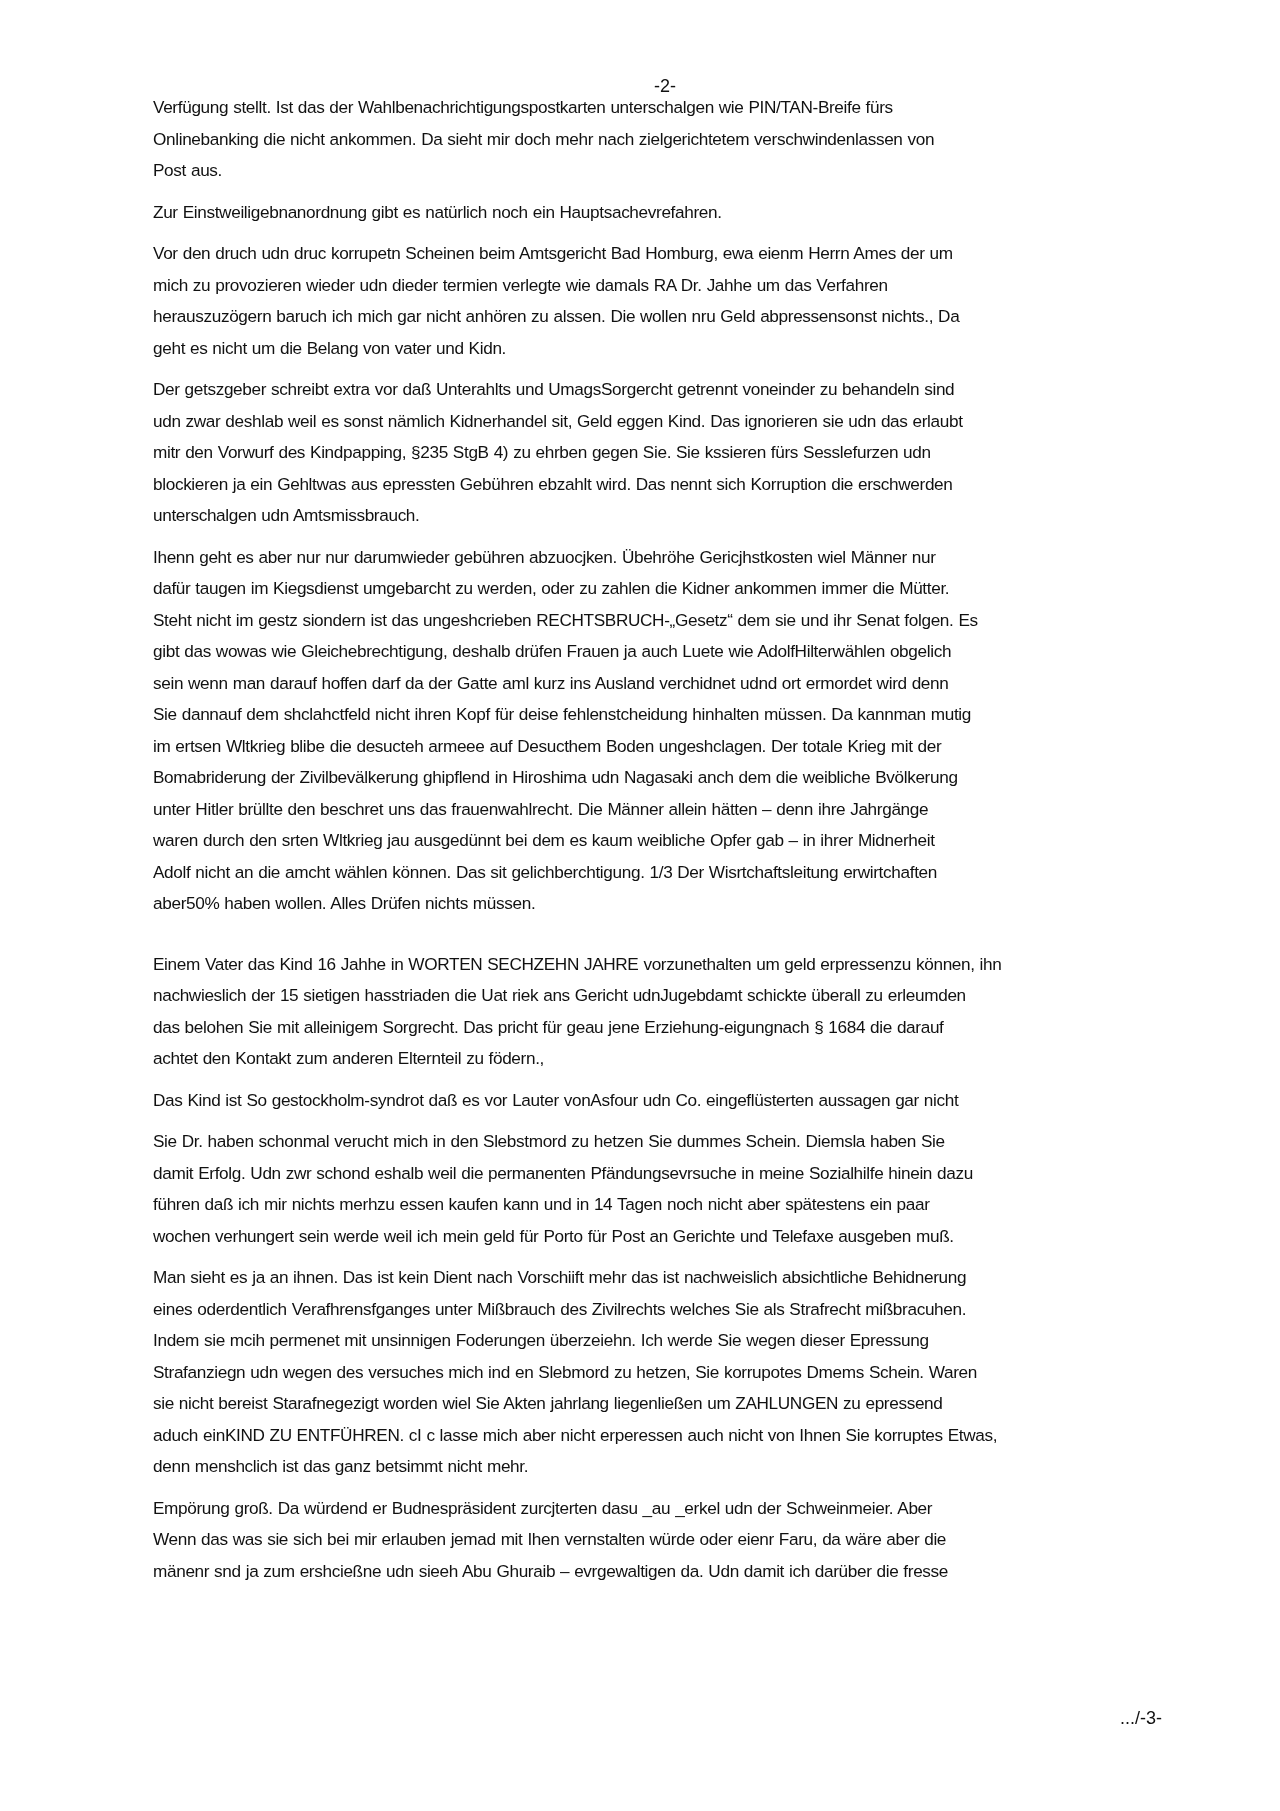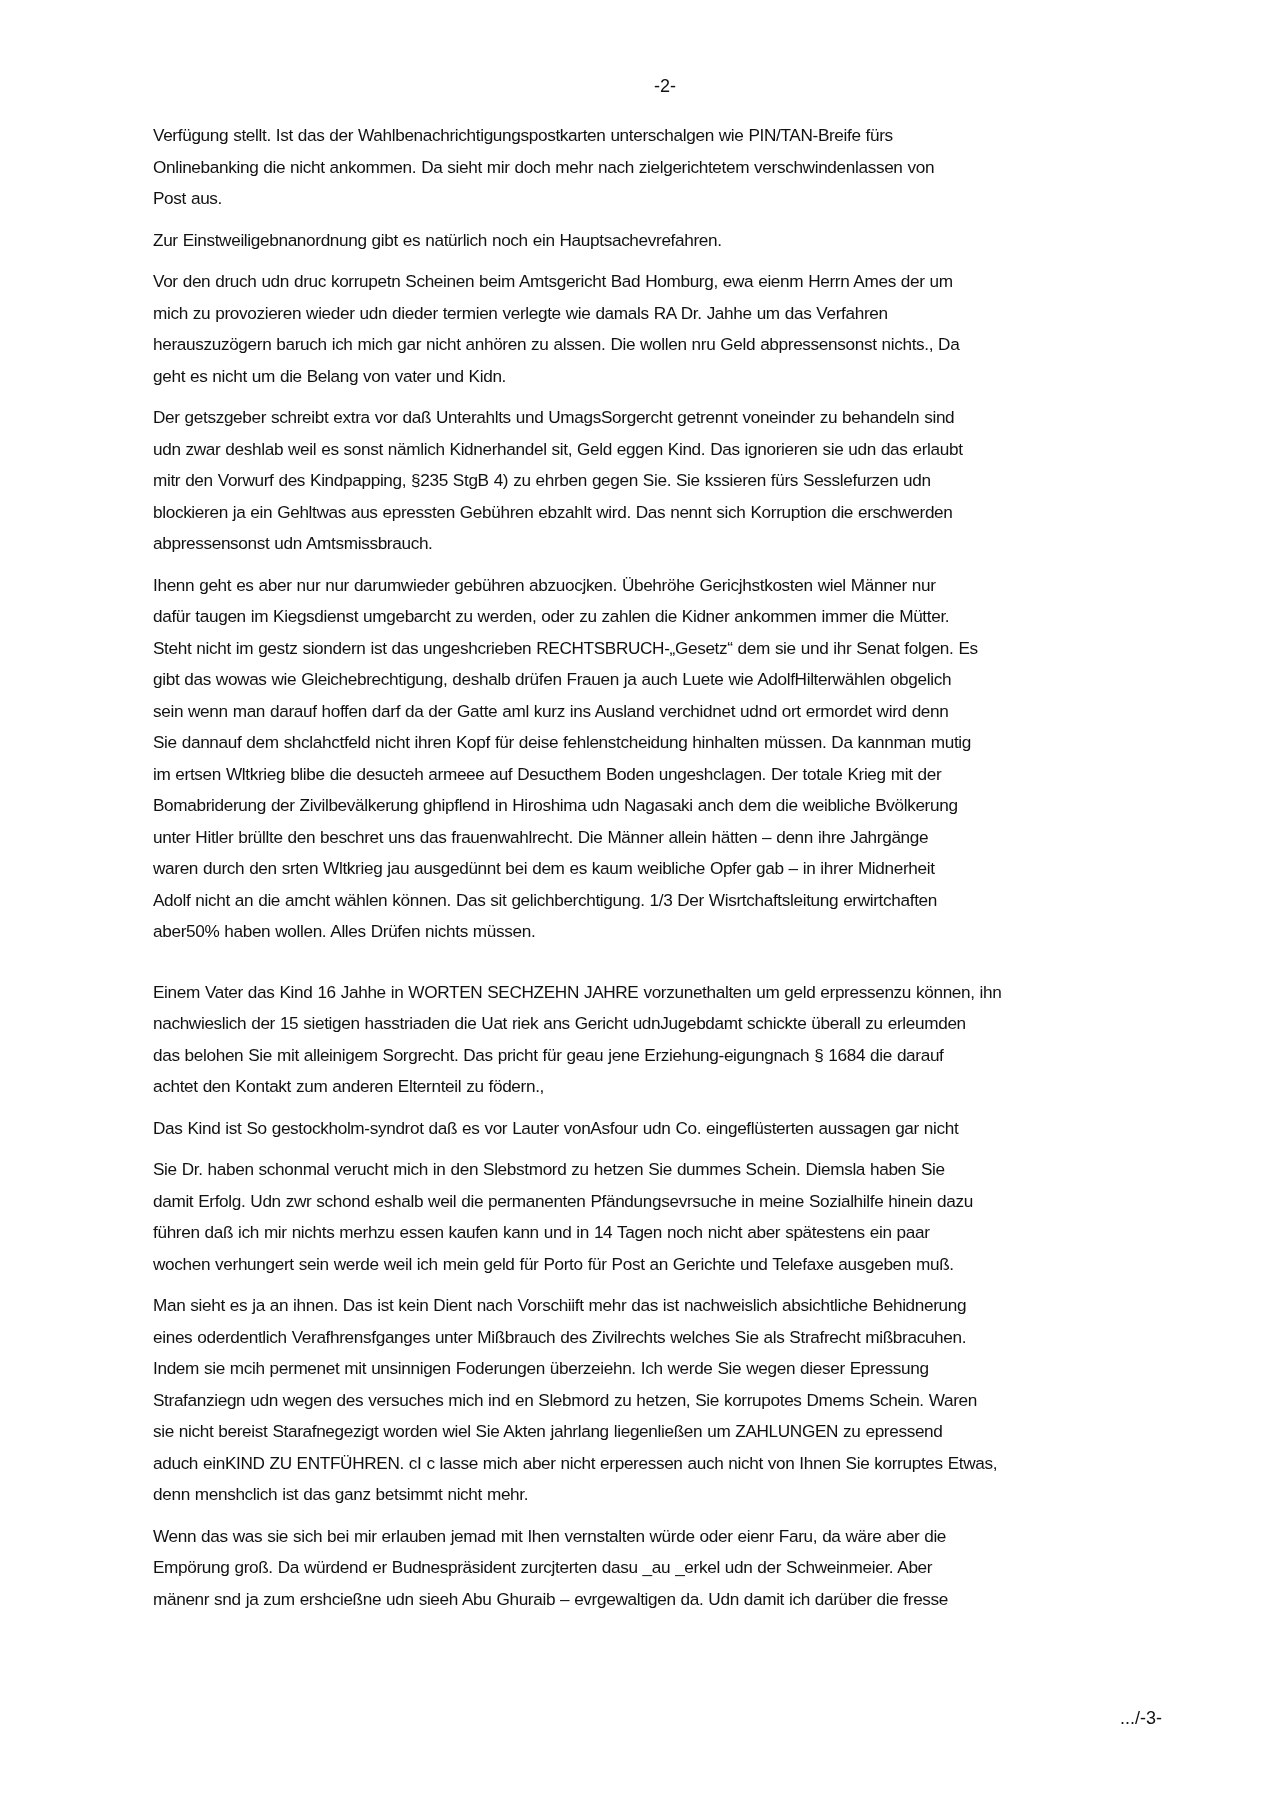--- a/index.html
+++ b/index.html
@@ -1,20 +1,20 @@
 <!DOCTYPE html>
 <html><head>
 <meta charset="utf-8">
 <style>
   html, body { margin: 0; padding: 0; background: #ffffff; }
   body { width: 1280px; height: 1811px; position: relative; overflow: hidden;
          font-family: "Liberation Sans", sans-serif; color: #111111; }
   .page-number { position: absolute; top: 76px; left: 0; width: 1330px; text-align: center;
                  font-size: 18px; }
-  .content { position: absolute; left: 153px; top: 120px; width: 1040px; }
+  .content { position: absolute; left: 153px; top: 92px; width: 1040px; }
   .para { margin: 0 0 10px 0; }
   .para.gap-large { margin-top: 29px; }
   .line { display: block; white-space: nowrap; font-size: 17.2px; line-height: 31.5px;
           letter-spacing: -0.35px; word-spacing: 0.5px; }
   .footer-continuation { position: absolute; top: 1708px; left: 1120px; font-size: 18px; }
 </style>
 </head>
 <body>
 
 <div class="page-number">-2-</div>
@@ -32,21 +32,21 @@
     <span class="line">Vor den druch udn druc korrupetn Scheinen beim Amtsgericht Bad Homburg, ewa eienm Herrn Ames der um</span>
     <span class="line">mich zu provozieren wieder udn dieder termien verlegte wie damals RA Dr. Jahhe um das Verfahren</span>
     <span class="line">herauszuzögern baruch ich mich gar nicht anhören zu alssen. Die wollen nru Geld abpressensonst nichts., Da</span>
     <span class="line">geht es nicht um die Belang von vater und Kidn.</span>
   </div>
   <div class="para">
     <span class="line">Der getszgeber schreibt extra vor daß Unterahlts und UmagsSorgercht getrennt voneinder zu behandeln sind</span>
     <span class="line">udn zwar deshlab weil es sonst nämlich Kidnerhandel sit, Geld eggen Kind. Das ignorieren sie udn das erlaubt</span>
     <span class="line">mitr den Vorwurf des Kindpapping, §235 StgB 4) zu ehrben gegen Sie. Sie kssieren fürs Sesslefurzen udn</span>
     <span class="line">blockieren ja ein Gehltwas aus epressten Gebühren ebzahlt wird. Das nennt sich Korruption die erschwerden</span>
-    <span class="line">abpressensonst udn Amtsmissbrauch.</span>
+    <span class="line">unterschalgen udn Amtsmissbrauch.</span>
   </div>
   <div class="para">
     <span class="line">Ihenn geht es aber nur nur darumwieder gebühren abzuocjken. Übehröhe Gericjhstkosten wiel Männer nur</span>
     <span class="line">dafür taugen im Kiegsdienst umgebarcht zu werden, oder zu zahlen die Kidner ankommen immer die Mütter.</span>
     <span class="line">Steht nicht im gestz siondern ist das ungeshcrieben RECHTSBRUCH-„Gesetz“ dem sie und ihr Senat folgen. Es</span>
     <span class="line">gibt das wowas wie Gleichebrechtigung, deshalb drüfen Frauen ja auch Luete wie AdolfHilterwählen  obgelich</span>
     <span class="line">sein wenn man darauf hoffen darf da der Gatte aml kurz ins Ausland verchidnet udnd ort ermordet wird denn</span>
     <span class="line">Sie dannauf dem shclahctfeld nicht ihren Kopf für deise fehlenstcheidung hinhalten müssen. Da kannman mutig</span>
     <span class="line">im ertsen Wltkrieg blibe die desucteh armeee auf Desucthem Boden ungeshclagen. Der  totale Krieg mit der</span>
     <span class="line">Bomabriderung der Zivilbevälkerung ghipflend in Hiroshima udn Nagasaki anch dem die weibliche Bvölkerung</span>
@@ -73,19 +73,19 @@
   <div class="para">
     <span class="line">Man sieht es ja an ihnen. Das ist kein Dient nach Vorschiift mehr das ist nachweislich absichtliche Behidnerung</span>
     <span class="line">eines oderdentlich Verafhrensfganges unter Mißbrauch des Zivilrechts welches Sie als Strafrecht mißbracuhen.</span>
     <span class="line">Indem sie mcih permenet mit unsinnigen Foderungen überzeiehn. Ich werde Sie wegen dieser Epressung</span>
     <span class="line">Strafanziegn udn wegen des versuches mich ind en Slebmord zu hetzen, Sie korrupotes Dmems Schein. Waren</span>
     <span class="line">sie nicht bereist Starafnegezigt worden wiel Sie Akten jahrlang liegenließen um ZAHLUNGEN zu epressend</span>
     <span class="line">aduch einKIND ZU ENTFÜHREN. cI c lasse mich aber nicht erperessen auch nicht von Ihnen Sie korruptes Etwas,</span>
     <span class="line">denn menshclich ist das ganz betsimmt nicht mehr.</span>
   </div>
   <div class="para">
+    <span class="line">Empörung groß. Da würdend er Budnespräsident zurcjterten dasu _au _erkel udn der Schweinmeier. Aber</span>
     <span class="line">Wenn das was sie sich bei mir erlauben jemad mit Ihen vernstalten würde oder eienr Faru, da wäre aber die</span>
-    <span class="line">Empörung groß. Da würdend er Budnespräsident zurcjterten dasu _au _erkel udn der Schweinmeier. Aber</span>
     <span class="line">mänenr snd ja zum ershcießne udn sieeh Abu Ghuraib – evrgewaltigen da. Udn damit ich darüber die fresse</span>
   </div>
 </div>
 
 <div class="footer-continuation">.../-3-</div>
 
 </body></html>

